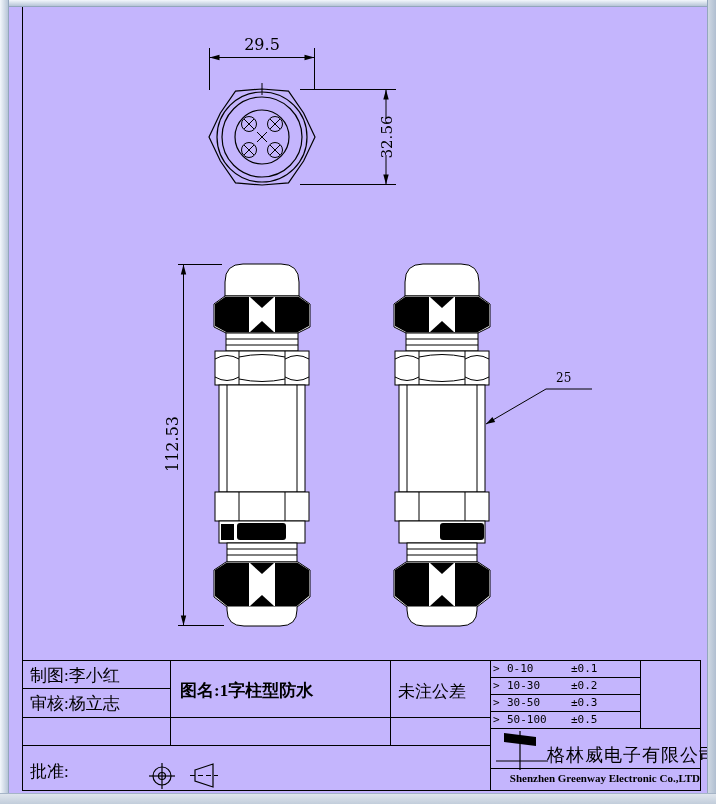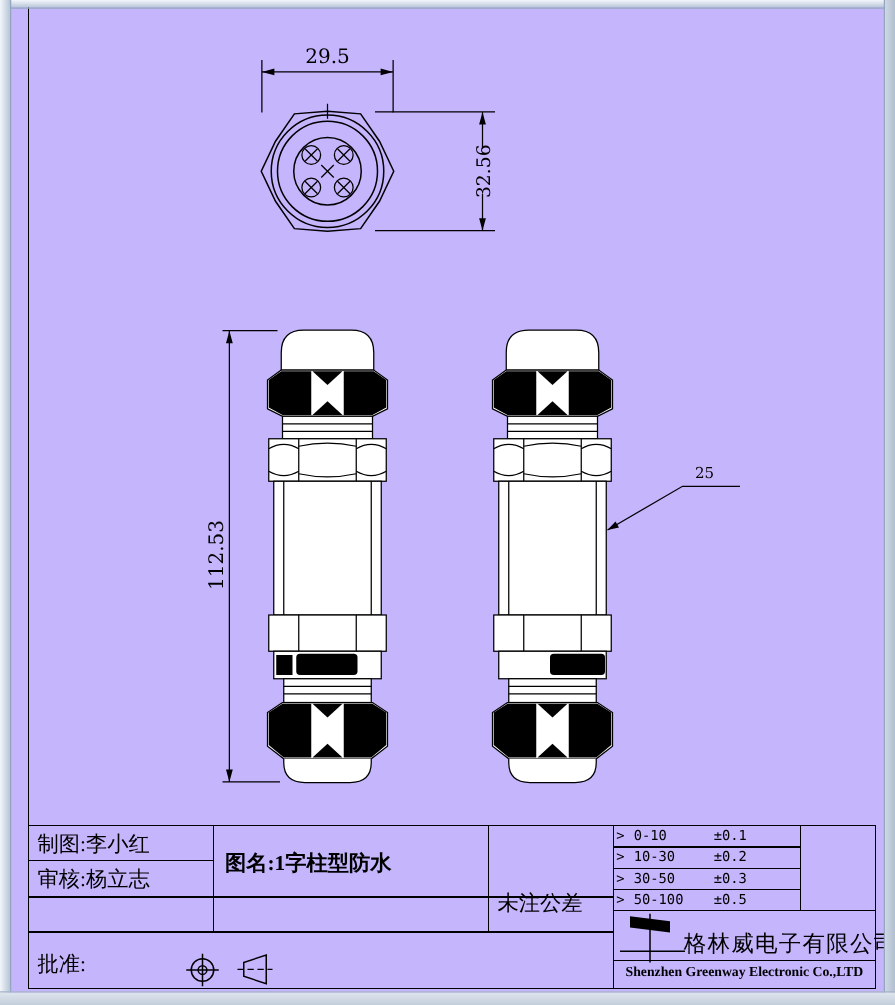--- a/index.html
+++ b/index.html
@@ -12,21 +12,21 @@
   .edge-left{left:0;top:0;width:8px;height:804px;background:linear-gradient(90deg,#f3f7fc,#b7c5d7);border-right:1px solid #93a6bd;}
   .edge-right{left:707px;top:0;width:9px;height:804px;background:linear-gradient(90deg,#cfd8e3,#acbbce);border-left:1px solid #93a6bd;}
   .edge-bottom{left:0;top:793px;width:716px;height:11px;background:linear-gradient(#dfe5ed,#bfcbd9);border-top:1px solid #a5b4c7;}
   .tb-text{position:absolute;color:#000;white-space:nowrap;z-index:2;}
   .cn{font-family:"Liberation Serif","DejaVu Serif",serif;font-size:17px;}
   .tol-table{position:absolute;left:493px;top:660px;width:145px;z-index:2;}
   .tol-row{display:flex;align-items:center;height:17px;font-family:"DejaVu Sans Mono",monospace;font-size:11px;color:#000;}
   .tol-marker{width:14px;}
   .tol-range{width:64px;}
   .company-cn{left:547px;top:743px;font-family:"Liberation Serif","DejaVu Serif",serif;font-size:18px;letter-spacing:1px;}
-  .company-en{left:491px;top:772px;width:209px;text-align:center;font-family:"Liberation Serif","DejaVu Serif",serif;
+  .company-en{left:491px;top:772px;width:209px;text-align:right;font-family:"Liberation Serif","DejaVu Serif",serif;
               font-size:11px;font-weight:bold;white-space:nowrap;}
 </style>
 </head>
 <body>
 
 <div class="screen">
   <div class="sheet">
 
     <svg width="716" height="804" viewBox="0 0 716 804">
 
@@ -193,21 +193,21 @@
         <polygon points="195,770 213,764 213,787 195,781"></polygon>
         <line x1="190" y1="775.5" x2="218" y2="775.5" stroke-dasharray="5,3" stroke-width="1"></line>
       </g>
     </svg>
 
     
     <div class="tb-text cn" style="left:30px;top:664px;">制图:李小红</div>
     <div class="tb-text cn" style="left:30px;top:692px;">审核:杨立志</div>
     <div class="tb-text cn" style="left:30px;top:760px;">批准:</div>
     <div class="tb-text cn" style="left:180px;top:679px;font-weight:bold;">图名:1字柱型防水</div>
-    <div class="tb-text cn" style="left:398px;top:711px;">未注公差</div>
+    <div class="tb-text cn" style="left:398px;top:680px;">未注公差</div>
 
     <div class="tol-table">
       <div class="tol-row">
         <span class="tol-marker">&gt;</span>
         <span class="tol-range">0-10</span>
         <span class="tol-value">±0.1</span>
       </div>
       <div class="tol-row">
         <span class="tol-marker">&gt;</span>
         <span class="tol-range">10-30</span>

